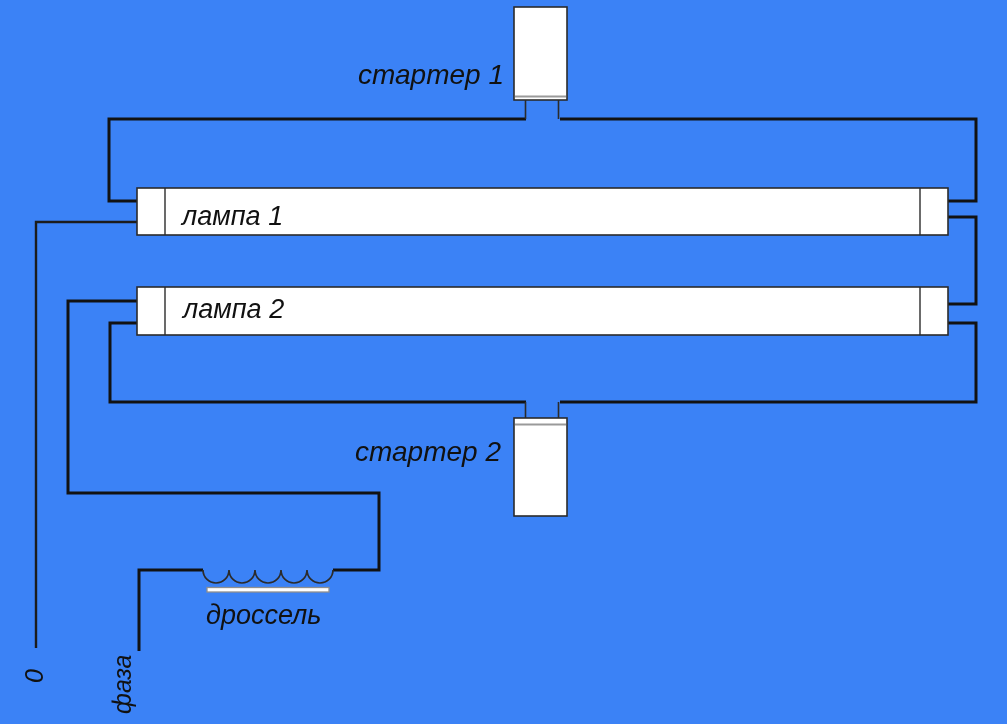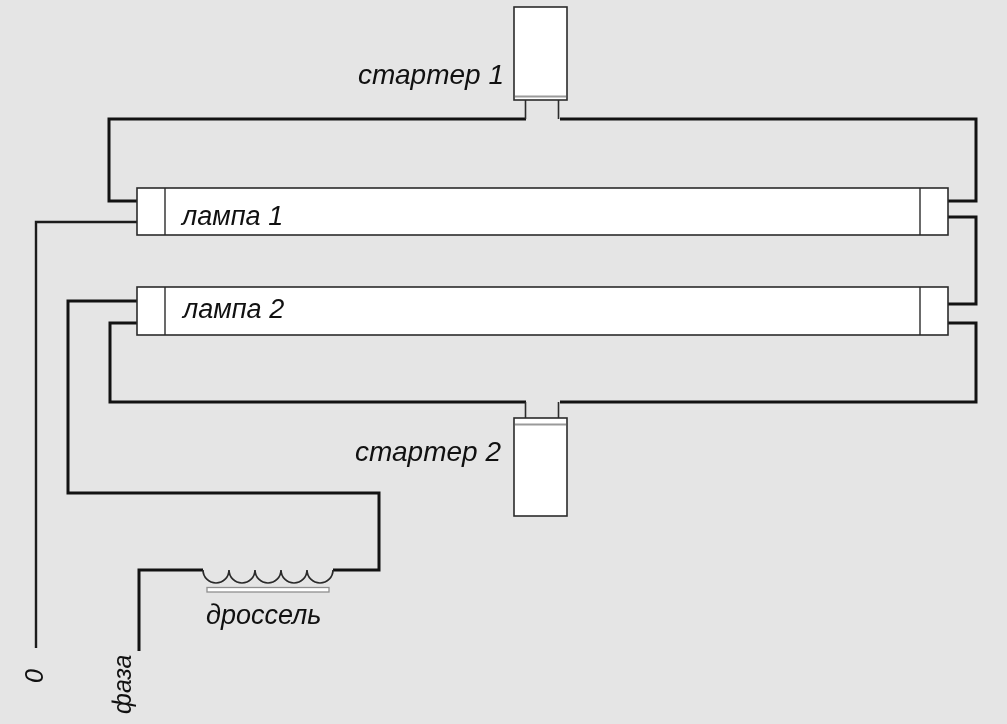--- a/index.html
+++ b/index.html
@@ -8,21 +8,21 @@
     background: #ffffff;
     width: 1007px;
     height: 724px;
     overflow: hidden;
     font-family: "Liberation Sans", sans-serif;
   }
   .stage {
     position: relative;
     width: 1007px;
     height: 724px;
-    background: #e5e5e5;
+    background: #3b82f6;
   }
   svg { display: block; }
   .wire {
     fill: none;
     stroke: #121212;
     stroke-width: 3;
     stroke-linejoin: miter;
     stroke-linecap: butt;
   }
   .wire-thin {

